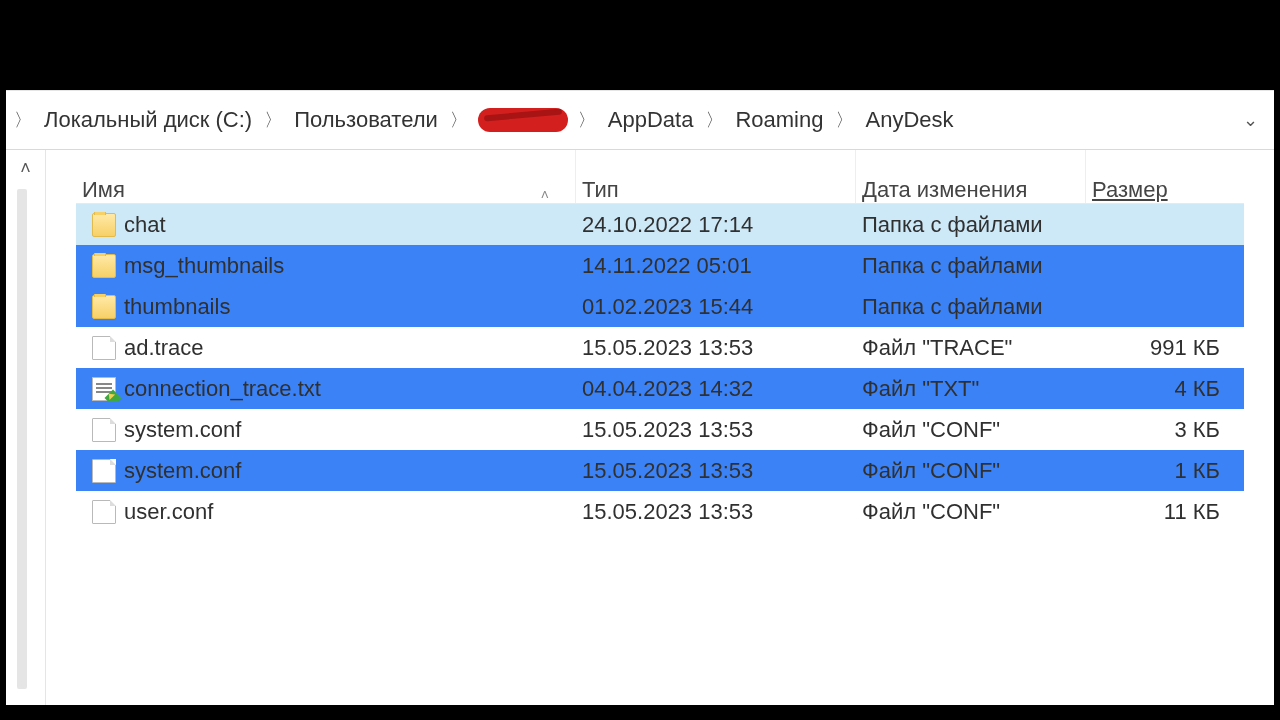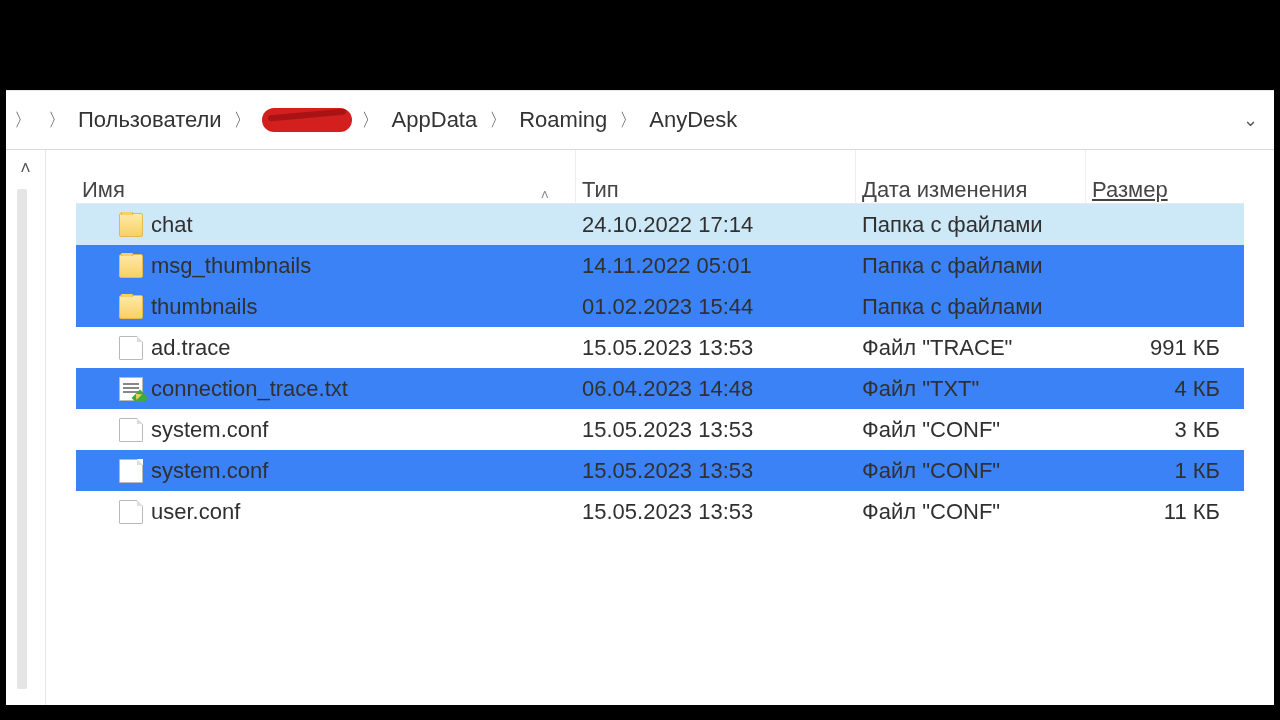--- a/index.html
+++ b/index.html
@@ -36,21 +36,21 @@
   .cols { display: grid; grid-template-columns: 500px 280px 230px 140px; align-items: center; height: 54px; border-bottom: 1px solid #e9e9e9; color: #444; font-size: 22px;}
   .cols .col { padding: 0 6px; border-right: 1px solid #eee; height: 100%; display: flex; align-items: flex-end;}
   .cols .col.size { justify-content: flex-start; border-right: none; text-decoration: underline;}
   .sortind { margin-left: auto; margin-right: 20px; color: #888; font-size: 14px;}
 
   .rows { }
   .row { display: grid; grid-template-columns: 500px 280px 230px 140px; align-items: center; height: 41px; font-size: 22px; color: #303030;}
   .row.selected { background: #cde8f7; }
   .row.alt { background: #3b82f6; }
   .cell { padding: 0 6px; white-space: nowrap; overflow: hidden; text-overflow: ellipsis;}
-  .cell.name { display: flex; align-items: center; gap: 8px; padding-left: 16px; margin-left: 27px;}
+  .cell.name { display: flex; align-items: center; gap: 8px; padding-left: 16px;}
   .cell.size { text-align: right; padding-right: 6px;}
 
   
   .ico { width: 24px; height: 24px; display: inline-block; position: relative;}
   .ico-folder { background: linear-gradient(#ffe9a6,#f7d167); border: 1px solid #e2bb4a; border-radius: 2px;}
   .ico-folder::before { content:""; position:absolute; top:-4px; left:1px; width:10px; height:4px; background:#f7d167; border:1px solid #e2bb4a; border-bottom:none; border-radius:2px 2px 0 0;}
   .ico-file { background: #fff; border: 1px solid #b9b9b9; border-radius: 1px;}
   .ico-file::after { content:""; position:absolute; right:-1px; top:-1px; width:0; height:0; border-left:6px solid #ddd; border-top:6px solid #fff;}
   .ico-txt { background: #fff; border: 1px solid #b9b9b9;}
   .ico-txt::before { content:""; position:absolute; left:3px; top:5px; right:3px; height:2px; background:#888; box-shadow: 0 4px 0 #888, 0 8px 0 #888;}
@@ -62,20 +62,21 @@
 
 <div class="topbar"></div>
 <div class="leftbar"></div>
 <div class="rightbar"></div>
 <div class="bottombar"></div>
 
 <div class="content">
 
   <div class="addressbar">
     <span class="sep">〉</span>
+    <span class="crumb">Локальный диск (C:)</span>
     <span class="sep">〉</span>
     <span class="crumb">Пользователи</span>
     <span class="sep">〉</span>
     <span class="redacted"></span>
     <span class="sep">〉</span>
     <span class="crumb">AppData</span>
     <span class="sep">〉</span>
     <span class="crumb">Roaming</span>
     <span class="sep">〉</span>
     <span class="crumb">AnyDesk</span>
@@ -141,21 +142,21 @@
             <div class="cell">Файл "TRACE"</div>
             <div class="cell size">991 КБ</div>
           </div>
           <div class="row alt">
             <div class="cell name">
               <span class="ico ico-txt">
                 <span class="pencil"></span>
               </span>
               <span>connection_trace.txt</span>
             </div>
-            <div class="cell">06.04.2023 14:48</div>
+            <div class="cell">04.04.2023 14:32</div>
             <div class="cell">Файл "TXT"</div>
             <div class="cell size">4 КБ</div>
           </div>
           <div class="row">
             <div class="cell name">
               <span class="ico ico-file"></span>
               <span>system.conf</span>
             </div>
             <div class="cell">15.05.2023 13:53</div>
             <div class="cell">Файл "CONF"</div>

